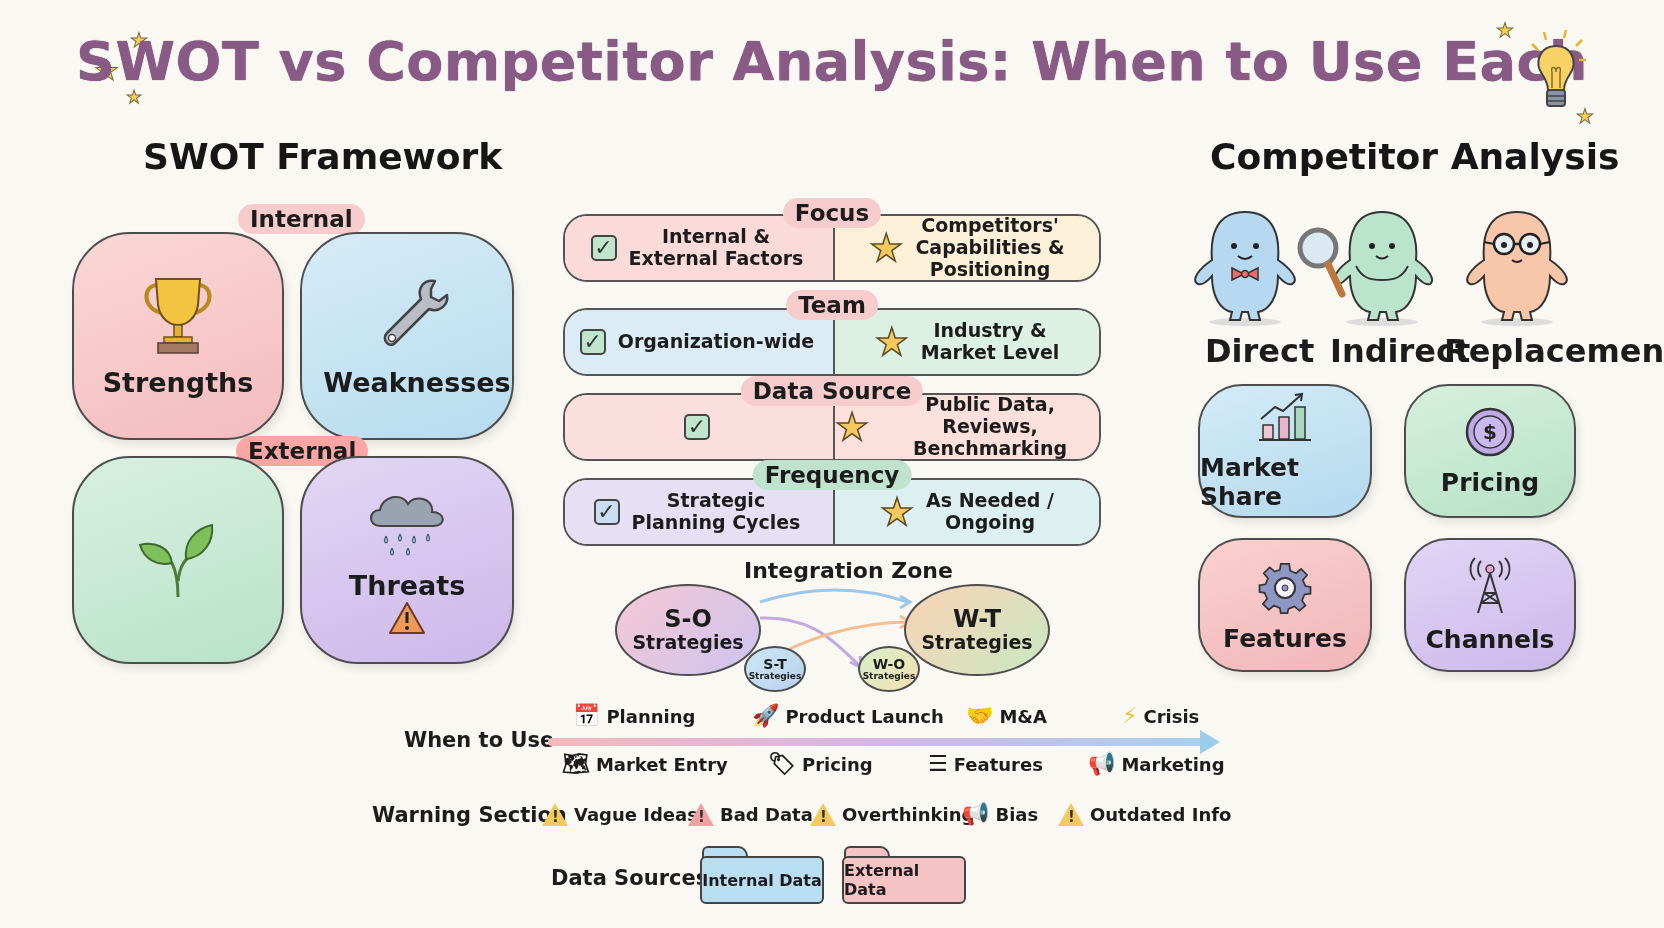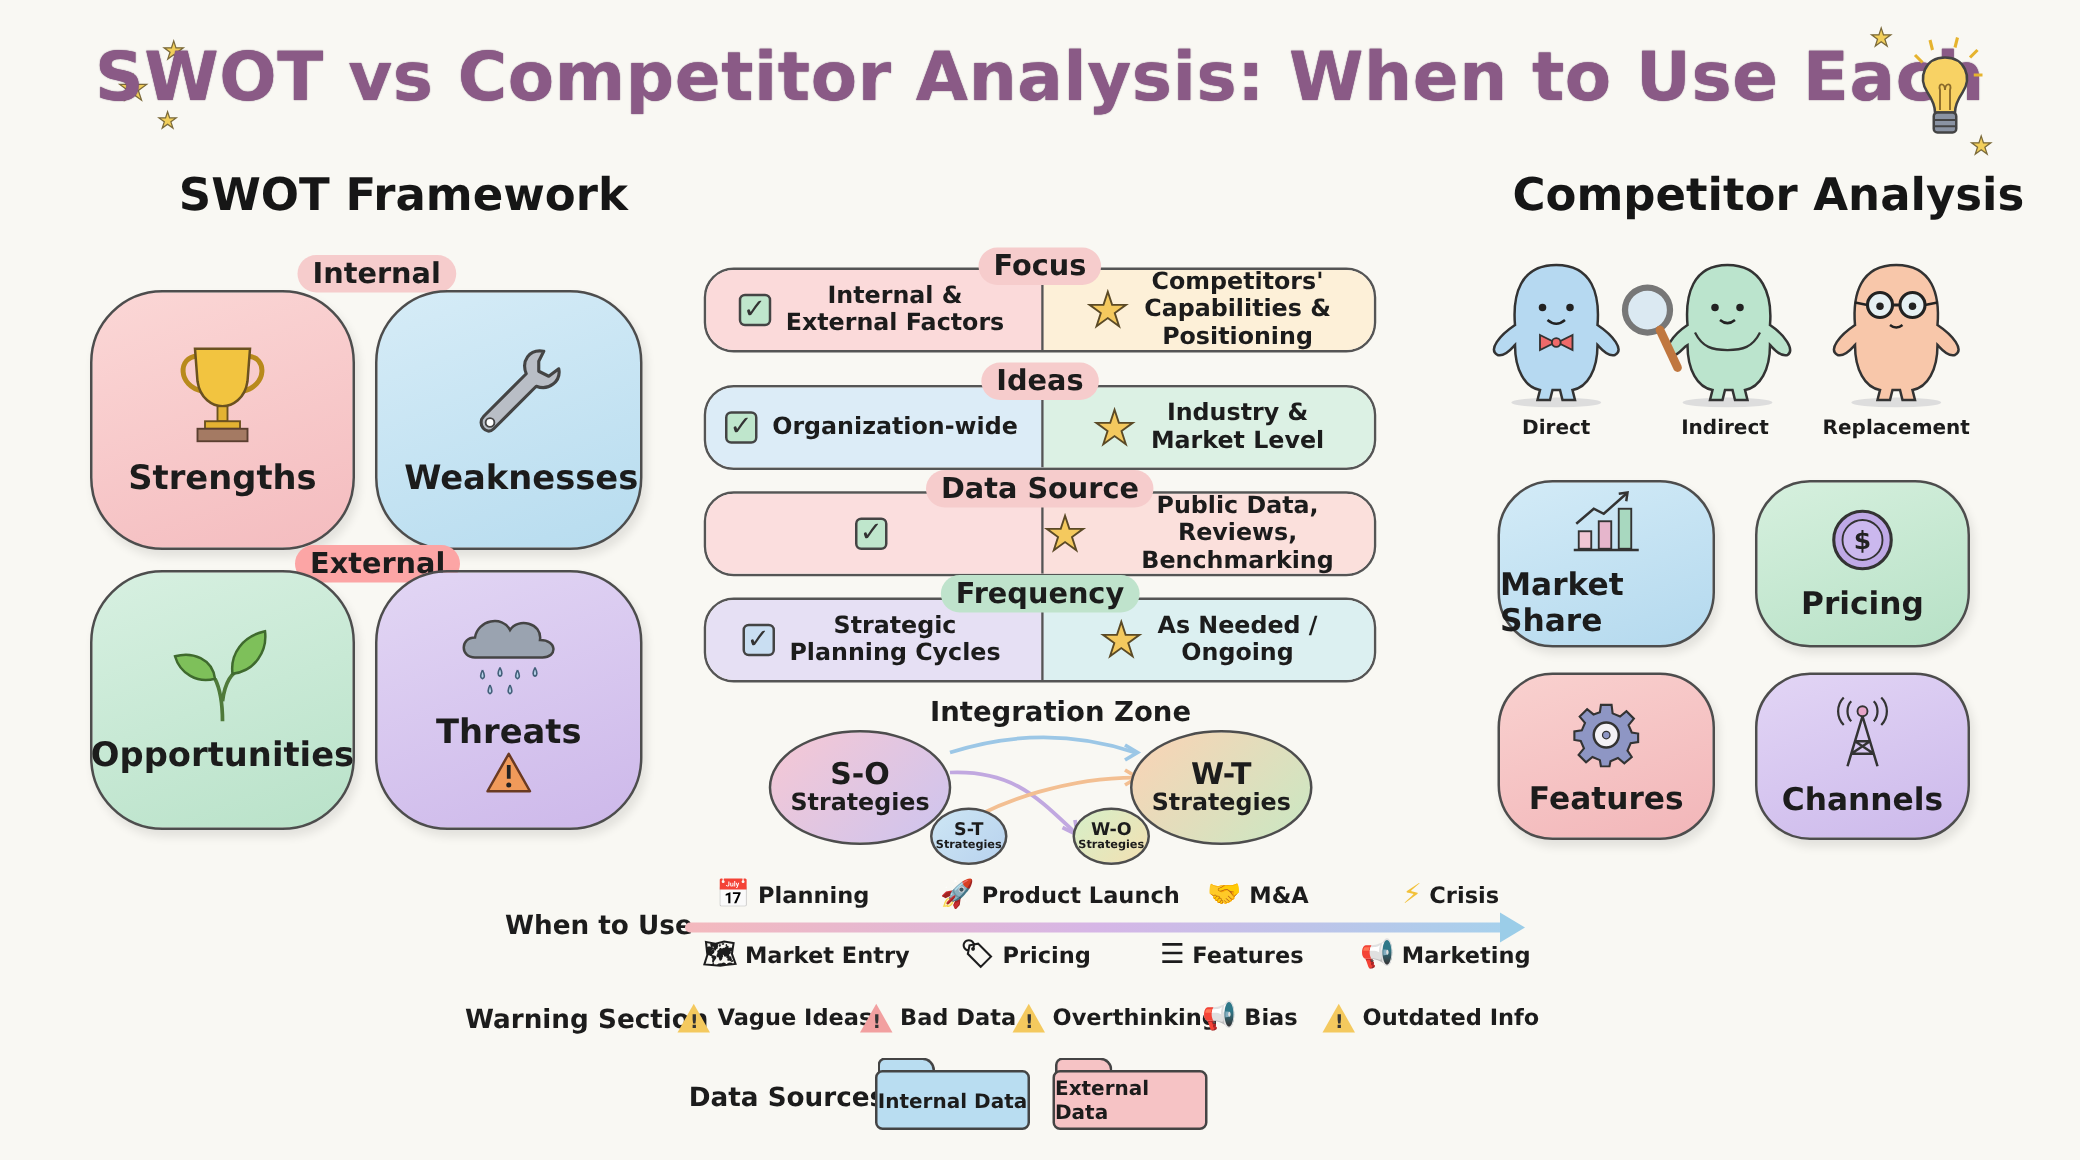--- a/index.html
+++ b/index.html
@@ -87,21 +87,21 @@
   .warn-tri::after { content: "!"; position: absolute; left: -3px; top: 5px; font-size: 15px; font-weight: bold; color: #333; }
 
   
   .folder { position: absolute; width: 124px; height: 56px; }
   .folder .tab { position: absolute; left: 2px; top: 0; width: 46px; height: 14px; border: 2px solid #444; border-bottom: none; border-radius: 6px 10px 0 0; }
   .folder .body { position: absolute; left: 0; top: 10px; width: 124px; height: 48px; border: 2.5px solid #444; border-radius: 6px; display: flex; align-items: center; justify-content: center; font-size: 16px; font-weight: bold; }
   .folder.blue .tab, .folder.blue .body { background: #b9ddf1; }
   .folder.pink .tab, .folder.pink .body { background: #f6c3c5; }
 
   
-  .char-label { font-size: 16px; font-weight: bold; text-align: center; }
+  .char-label { font-size: 32px; font-weight: bold; text-align: center; }
   .cmp-tile {
     border: 2.5px solid #4d4d4d; border-radius: 44px;
     display: flex; flex-direction: column; align-items: center; justify-content: center;
     box-shadow: 3px 5px 8px rgba(0,0,0,0.09);
   }
   .cmp-tile .tile-label { font-size: 25px; }
 </style>
 </head>
 <body>
 
@@ -149,21 +149,20 @@
 
 <div class="abs pill pill-purple" style="left:236px;top:436px">External</div>
 
 <div class="abs tile tile-opportunities" style="left:72px;top:456px;width:212px;height:208px">
   <svg width="84" height="78" viewBox="0 0 84 78">
     <path d="M42 76 C42 60 40 50 36 42" fill="none" stroke="#4f7a3a" stroke-width="3"></path>
     <path d="M42 60 C44 44 50 36 58 34" fill="none" stroke="#4f7a3a" stroke-width="3"></path>
     <path d="M36 42 C22 46 8 38 4 24 C18 20 34 26 36 42 Z" fill="#7ec05a" stroke="#3f6a2e" stroke-width="2"></path>
     <path d="M50 38 C48 22 58 8 76 4 C78 20 68 36 50 38 Z" fill="#7ec05a" stroke="#3f6a2e" stroke-width="2"></path>
   </svg>
-  <div class="tile-label">Opportunities</div>
 </div>
 
 <div class="abs tile tile-threats" style="left:300px;top:456px;width:214px;height:208px">
   <svg width="90" height="74" viewBox="0 0 90 74">
     <path d="M18 40 C6 40 6 24 18 24 C20 10 40 6 46 18 C52 8 72 12 70 26 C84 26 84 40 72 40 Z" fill="#9aa3b0" stroke="#444" stroke-width="2"></path>
     <g fill="#b8d3ea" stroke="#44607a" stroke-width="1.3">
       <path d="M24 50 q-3 6 0 7 q3 -1 0 -7"></path>
       <path d="M38 48 q-3 6 0 7 q3 -1 0 -7"></path>
       <path d="M52 50 q-3 6 0 7 q3 -1 0 -7"></path>
       <path d="M66 48 q-3 6 0 7 q3 -1 0 -7"></path>
@@ -198,21 +197,21 @@
   <div class="cmp-cell left" style="background:#dcecf7">
     <span class="checkbox">✓</span>
     <span class="cmp-text">Organization-wide</span>
   </div>
   <div class="cmp-cell" style="background:#dcf1e4">
     <span class="star">★</span>
     <span class="cmp-text">Industry &amp;
 Market Level</span>
   </div>
 </div>
-<div class="abs pill pill-pink cmp-pill" style="left:832px;top:290px">Ideas</div>
+<div class="abs pill pill-pink cmp-pill" style="left:832px;top:290px">Team</div>
 
 <div class="abs cmp-row" style="top:393px">
   <div class="cmp-cell left" style="background:#fbdede">
     <span class="checkbox">✓</span>
   </div>
   <div class="cmp-cell" style="background:#fbe0dc">
     <span class="star">★</span>
     <span class="cmp-text">Public Data, Reviews,
 Benchmarking</span>
   </div>

